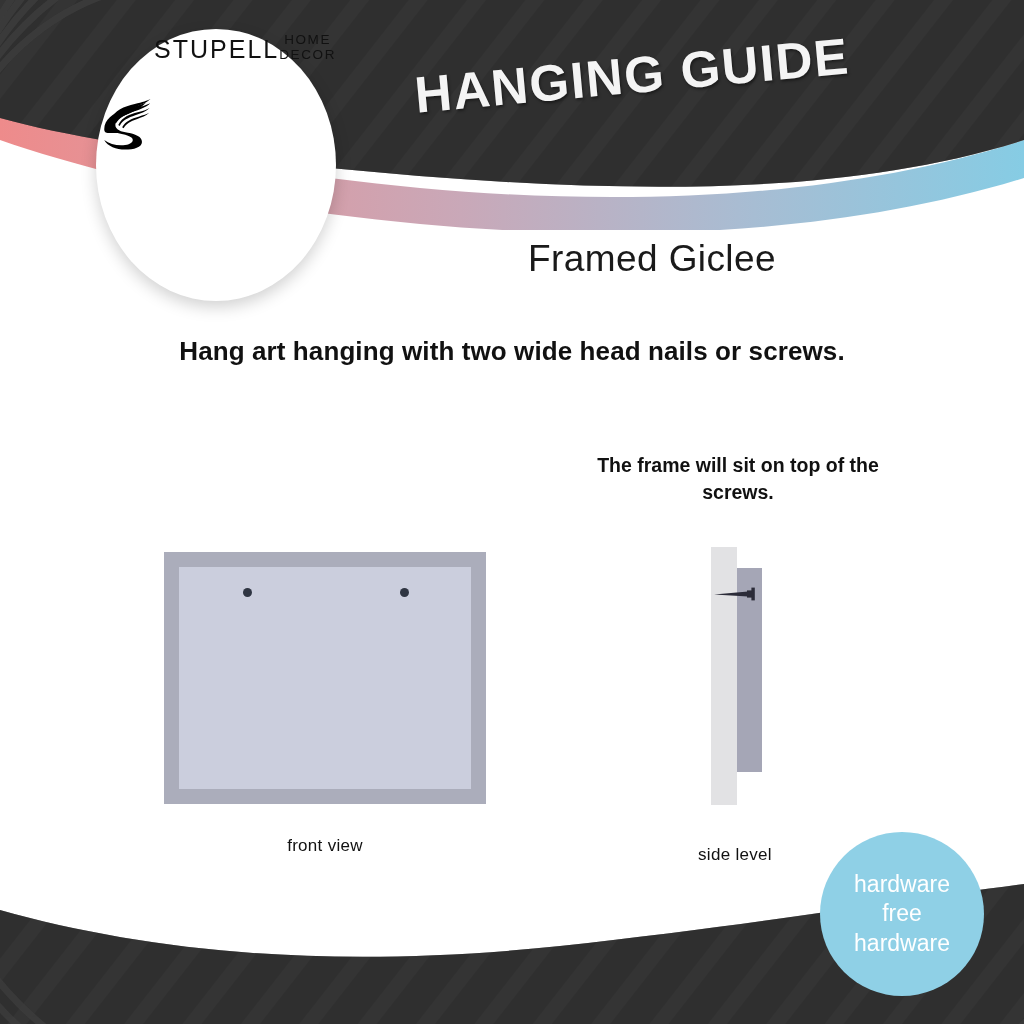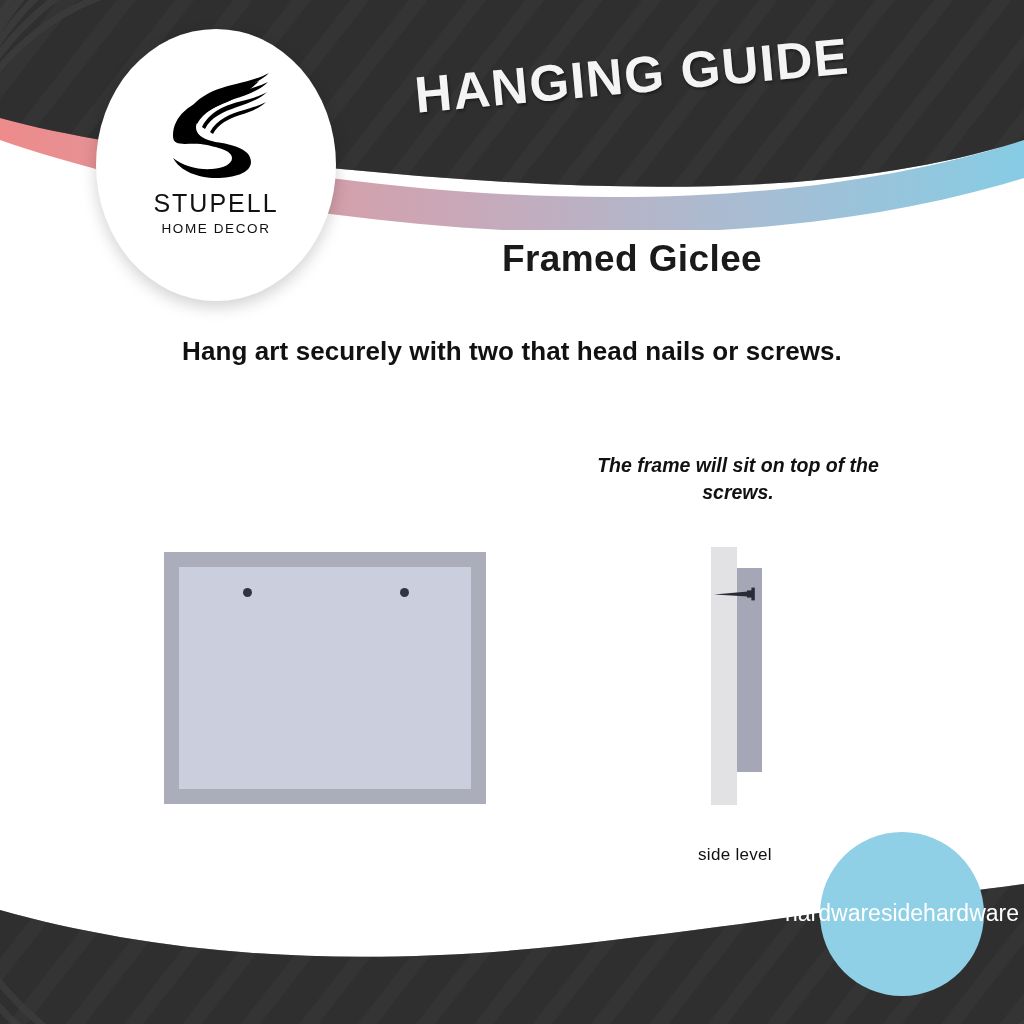--- a/index.html
+++ b/index.html
@@ -30,22 +30,21 @@
   #logo-badge {
     position: absolute;
     left: 96px;
     top: 29px;
     width: 240px;
     height: 272px;
     border-radius: 50%;
     background: #ffffff;
     box-shadow: 0 6px 16px rgba(0,0,0,0.18);
     display: flex;
-    flex-direction: column;
-    align-items: center;
+    flex-direction: row;
     justify-content: flex-start;
     z-index: 5;
   }
   #logo-mark {
     width: 120px;
     height: 120px;
     margin-top: 34px;
   }
   .logo-word {
     color: #111111;
@@ -76,27 +75,27 @@
     letter-spacing: 1.5px;
     transform: rotate(-5.2deg);
     text-shadow: 1px 2px 3px rgba(0,0,0,0.45);
     z-index: 4;
     white-space: nowrap;
   }
 
   
   #product-type {
     position: absolute;
-    left: 372px;
+    left: 392px;
     top: 238px;
     width: 520px;
     text-align: center;
     font-size: 37px;
     color: #1a1a1a;
-    font-weight: 700;
+    font-weight: 400;
     letter-spacing: 0.4px;
   }
   #intro-line {
     position: absolute;
     left: 0;
     top: 336px;
     width: 1024px;
     text-align: center;
     font-size: 26px;
     font-weight: 600;
@@ -107,21 +106,21 @@
   
   .col-caption {
     position: absolute;
     text-align: center;
     font-size: 19.5px;
     font-weight: 600;
     color: #111111;
     line-height: 1.37;
   }
   #caption-front { left: 155px; top: 447px; width: 340px; }
-  #caption-side  { left: 588px; top: 452px; width: 300px; font-style: italic; }
+  #caption-side  { left: 588px; top: 452px; width: 300px; }
 
   .view-label {
     position: absolute;
     text-align: center;
     font-size: 17px;
     color: #111111;
     letter-spacing: 0.3px;
   }
   #label-front { left: 175px; top: 836px; width: 300px; }
   #label-side  { left: 640px; top: 845px; width: 190px; }
@@ -190,21 +189,21 @@
   
   #hardware-badge {
     position: absolute;
     left: 820px;
     top: 832px;
     width: 164px;
     height: 164px;
     border-radius: 50%;
     background: #8fd0e6;
     display: flex;
-    flex-direction: row;
+    flex-direction: column;
     align-items: center;
     justify-content: center;
     color: #ffffff;
     font-size: 23px;
     line-height: 1.27;
     text-align: right;
     z-index: 6;
   }
 </style>
 </head>
@@ -264,30 +263,31 @@
       </g>
     </svg>
     <div class="logo-word" id="logo-name">STUPELL</div>
     <div class="logo-word" id="logo-sub">HOME DECOR</div>
   </div>
 
   <div id="header-title">HANGING GUIDE</div>
 
   <div id="product-type">Framed Giclee</div>
 
-  <div id="intro-line">Hang art securely with two that head nails or screws.</div>
+  <div id="intro-line">Hang art hanging with two wide head nails or screws.</div>
 
 
   <div id="front-view">
     <div id="front-mat">
       <span class="screw-dot" id="screw-left"></span>
       <span class="screw-dot" id="screw-right"></span>
     </div>
   </div>
 
+  <div class="view-label" id="label-front">front view</div>
 
   <div class="col-caption" id="caption-side">The frame will sit on top of the screws.</div>
 
   <div id="side-view">
     <div id="side-wall"></div>
     <div id="side-frame"></div>
     <svg id="side-nail" viewBox="0 0 46 14">
       <path fill="#2b2b38" d="M0,7.4 L34,4.6 L34,9.4 Z"></path>
       <rect x="33" y="3.4" width="5.2" height="7.2" fill="#2b2b38"></rect>
       <rect x="37.4" y="0.6" width="3.4" height="12.8" fill="#2b2b38"></rect>
@@ -314,17 +314,17 @@
         <path d="M-80,-80 A300,300 0 0 0 220,220"></path>
         <path d="M-80,-120 A340,340 0 0 0 260,220"></path>
         <path d="M1100,-40 A250,250 0 0 1 850,210"></path>
         <path d="M1140,-40 A290,290 0 0 1 850,250"></path>
       </g>
     </g>
   </svg>
 
   <div id="hardware-badge">
     <span>hardware</span>
-    <span>side</span>
+    <span>free</span>
     <span>hardware</span>
   </div>
 
 </div>
 
 </body></html>

